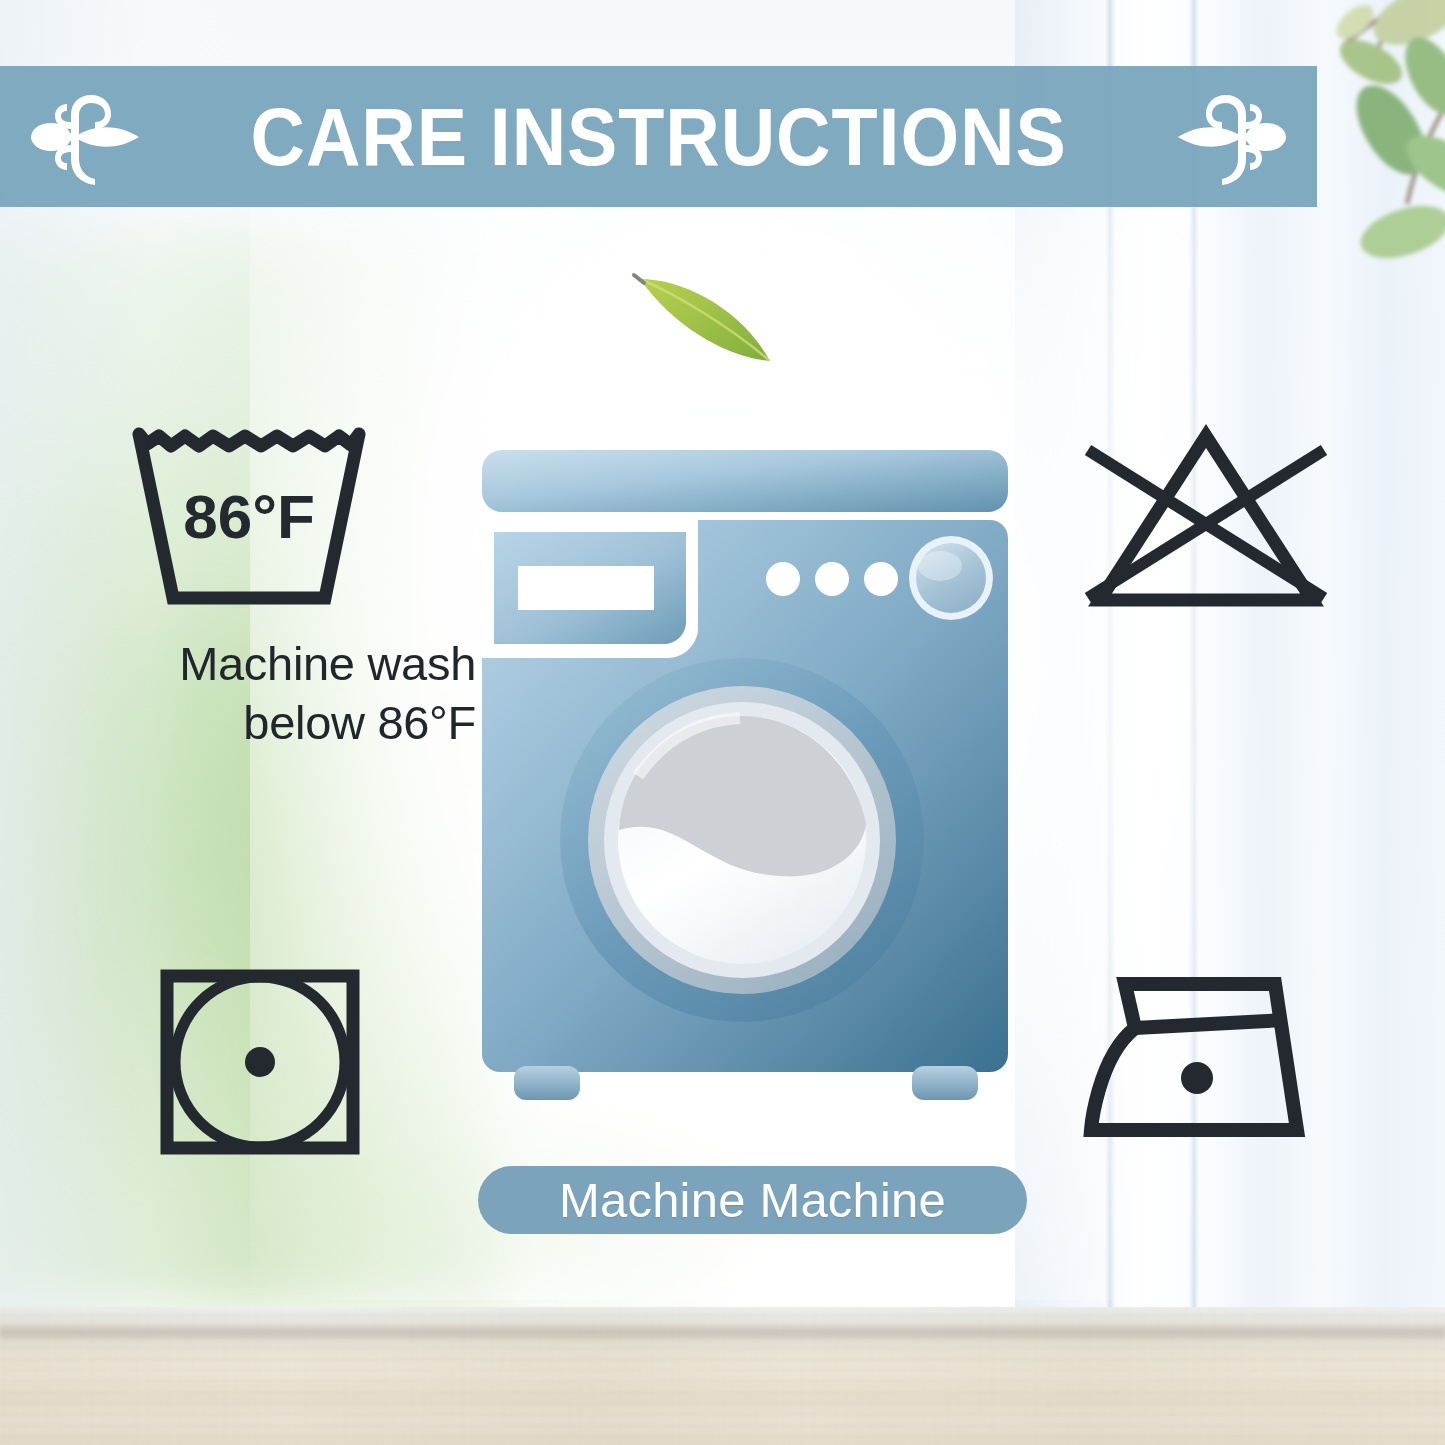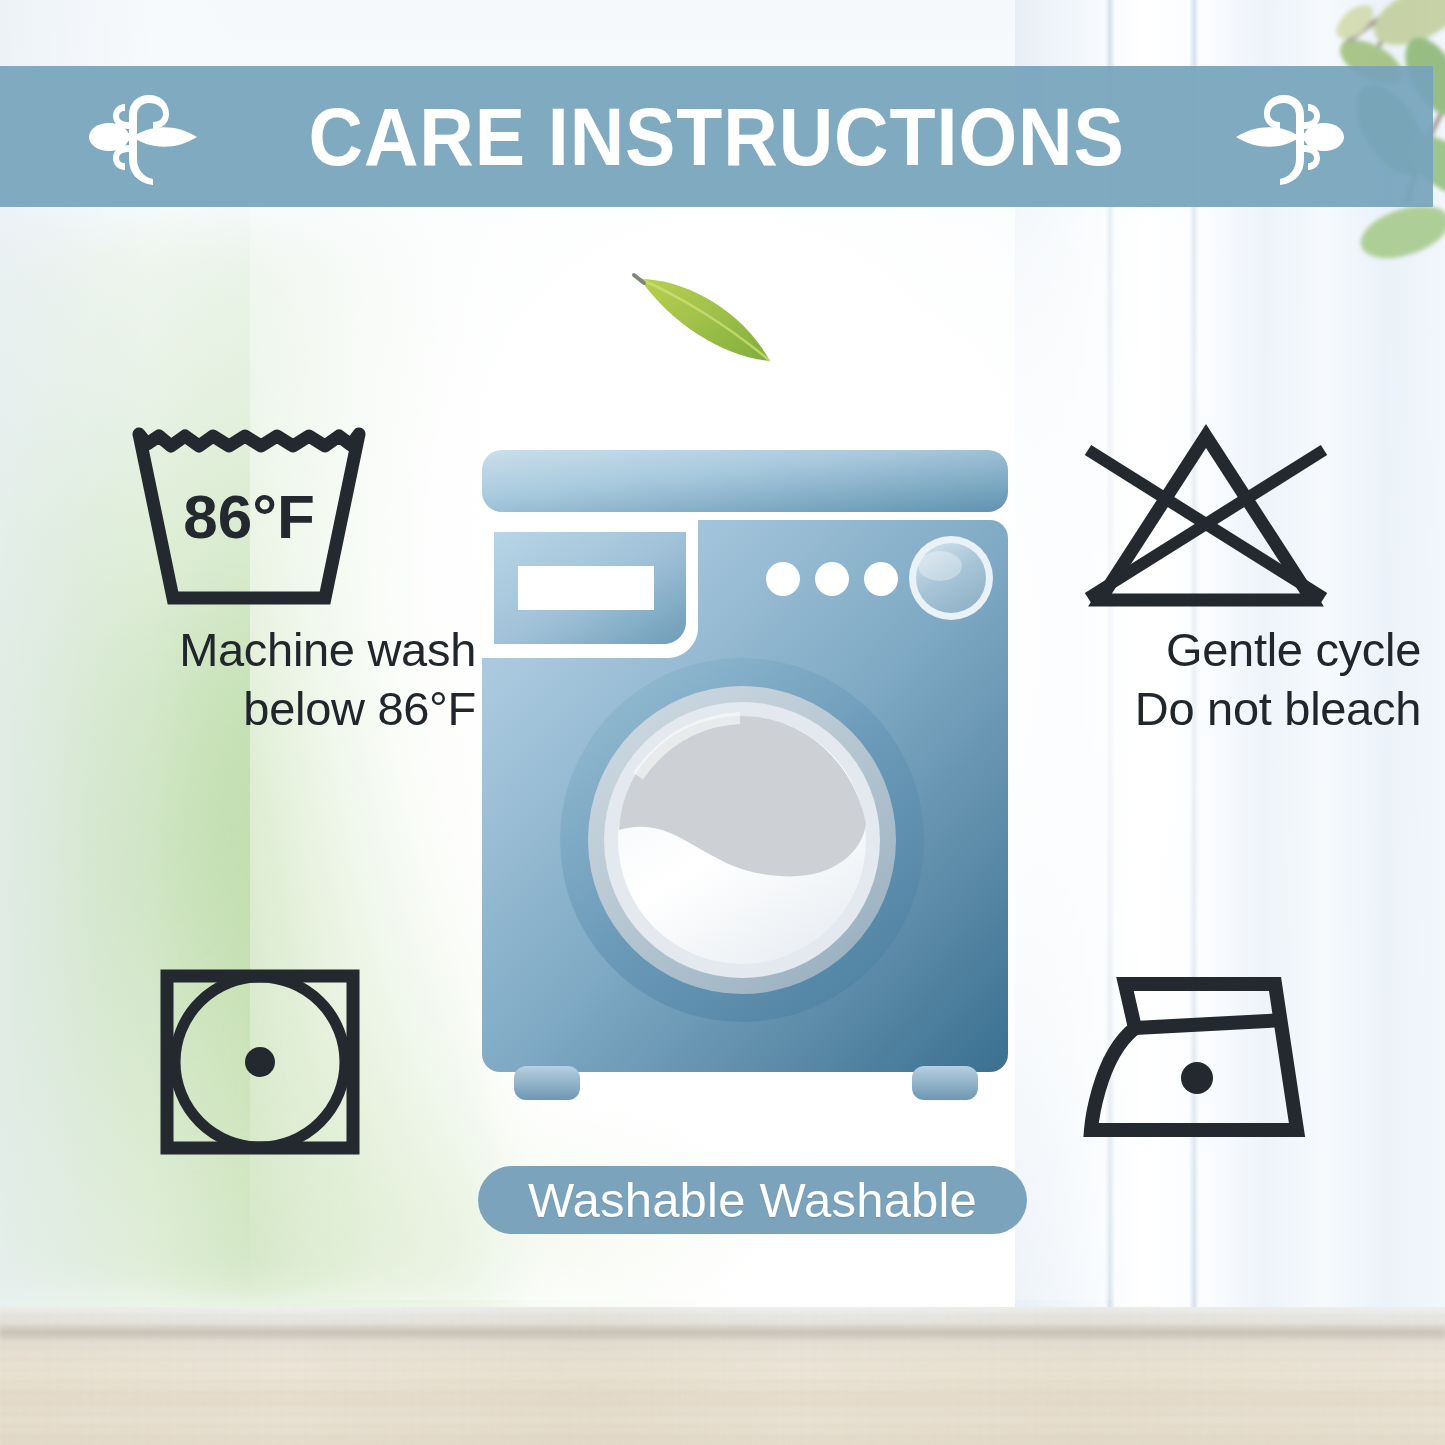--- a/index.html
+++ b/index.html
@@ -95,21 +95,21 @@
     position:absolute; left:0; bottom:104px; width:1445px; height:16px;
     background:linear-gradient(to bottom, rgba(173,160,140,0.0) 0%, rgba(150,138,120,0.30) 45%, rgba(173,160,140,0.0) 100%);
     filter: blur(2px);
   }
 
   
   .branch { position:absolute; right:-10px; top:-20px; width:250px; height:300px; }
 
   
   #banner {
-    position:absolute; left:0; top:66px; width:1433px; height:141px;
+    position:absolute; left:0; top:66px; width:1317px; height:141px;
     background:rgba(118,164,187,0.93);
     display:flex; align-items:center; justify-content:center;
     z-index:5;
     gap:40px;
   }
   #banner .orn { width:120px; height:96px; flex:0 0 auto; }
   #banner .orn.right { transform:scaleX(-1); }
   #banner-title {
     color:#ffffff;
     font-family:"Liberation Sans", sans-serif;
@@ -122,20 +122,21 @@
     line-height:1;
   }
 
   
   .floating-leaf { position:absolute; left:630px; top:265px; width:150px; height:110px; z-index:4; }
 
   
   .card { position:absolute; z-index:3; text-align:right; }
   .card .sym { display:block; margin:0 auto; }
   .card .cap {
+    margin-top:14px;
     font-family:"Liberation Sans", sans-serif;
     font-size:47px;
     line-height:1.26;
     color:#20262b;
     white-space:pre-line;
     letter-spacing:-0.3px;
   }
   #card-wash  { left:46px;  top:420px;  width:430px; }
   #card-bleach{ right:24px; top:420px;  width:430px; }
   #card-dry   { left:46px;  top:962px;  width:430px; }
@@ -239,21 +240,20 @@
   </svg>
   <div class="cap">Machine wash<br>below 86°F</div>
 </div>
 
 <div class="card" id="card-bleach">
   <svg class="sym" width="300" height="200" viewBox="0 0 300 200">
     <path d="M150 16 L256 180 L44 180 Z" stroke="#23292e" stroke-width="13" fill="none" stroke-linejoin="miter"></path>
     <line x1="32" y1="30" x2="268" y2="178" stroke="#23292e" stroke-width="12" stroke-linecap="butt"></line>
     <line x1="268" y1="30" x2="32" y2="178" stroke="#23292e" stroke-width="12" stroke-linecap="butt"></line>
   </svg>
-  <div class="cap">Gentle cycle<br>Do not bleach</div>
 </div>
 
 <div class="card" id="card-dry">
   <svg class="sym" width="240" height="200" viewBox="0 0 240 200">
     <rect x="26" y="14" width="186" height="172" stroke="#23292e" stroke-width="13" fill="none"></rect>
     <circle cx="119" cy="100" r="85" stroke="#23292e" stroke-width="11" fill="none"></circle>
     <circle cx="119" cy="100" r="15" fill="#23292e"></circle>
   </svg>
 </div>
 
@@ -331,14 +331,14 @@
   <circle cx="272" cy="400" r="138" fill="#e3e9ee"></circle>
   <circle cx="272" cy="400" r="124" fill="url(#glassG)"></circle>
   <path d="M272 276 C205 276 152 326 149 390 C210 372 232 432 310 436 C360 440 392 414 396 384 C384 322 334 276 272 276 Z" fill="#c9ccd1" opacity="0.92"></path>
   <path d="M168 336 C196 296 232 280 270 278" stroke="#ffffff" stroke-width="12" fill="none" opacity="0.55"></path>
 
   <rect x="44" y="626" width="66" height="34" rx="12" ry="12" fill="url(#footG)"></rect>
   <rect x="442" y="626" width="66" height="34" rx="12" ry="12" fill="url(#footG)"></rect>
 </svg>
 
 <div id="badge">
-  <span id="badge-label">Washable Washable</span>
+  <span id="badge-label">Machine Machine</span>
 </div>
 
 </body></html>

